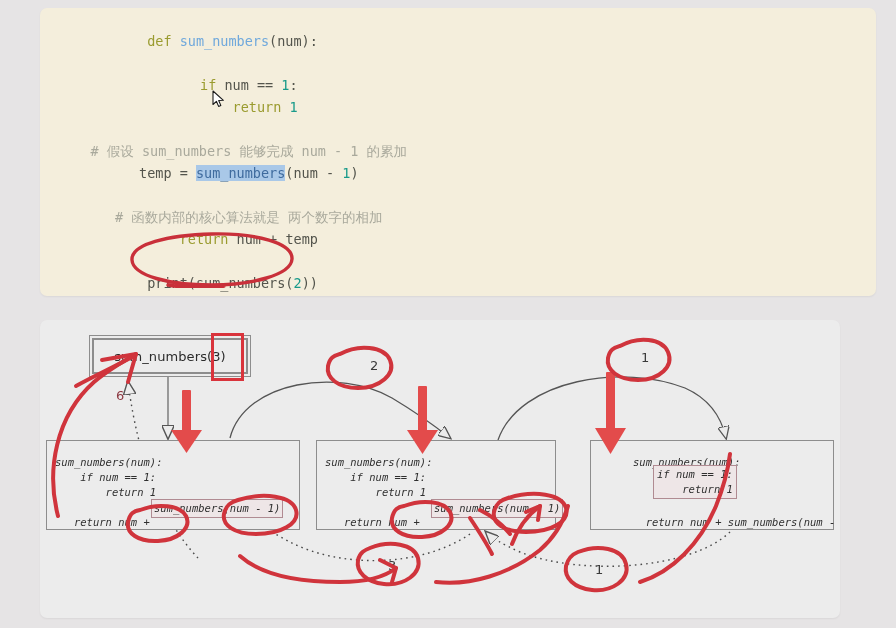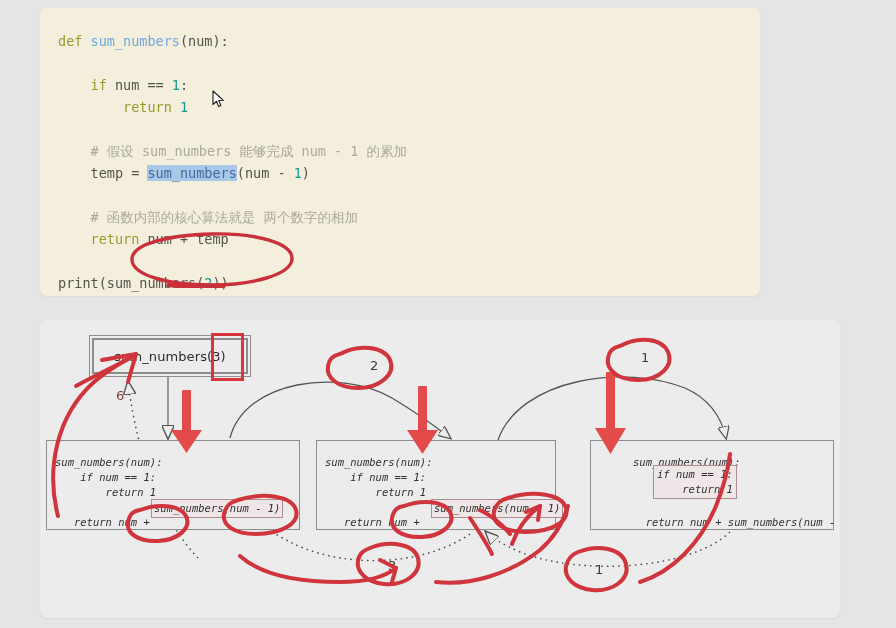--- a/index.html
+++ b/index.html
@@ -8,25 +8,26 @@
     background: #e6e4e5;
     font-family: "DejaVu Sans", sans-serif;
     overflow: hidden;
   }
   #root { position: relative; width: 896px; height: 628px; }
 
   
   .code-panel {
     position: absolute;
     left: 40px; top: 8px;
-    width: 720px; height: 288px;
+    width: 836px; height: 288px;
     background: #f4eedc;
     border-radius: 7px;
     box-shadow: 0 1px 2px rgba(0,0,0,0.06);
     overflow: hidden;
+    text-align: center;
   }
   .code-body {
     position: absolute;
     left: 18px; top: 22px;
     font-family: "DejaVu Sans Mono", monospace;
     font-size: 13.5px;
     line-height: 22px;
     white-space: pre;
     color: #53544c;
   }

